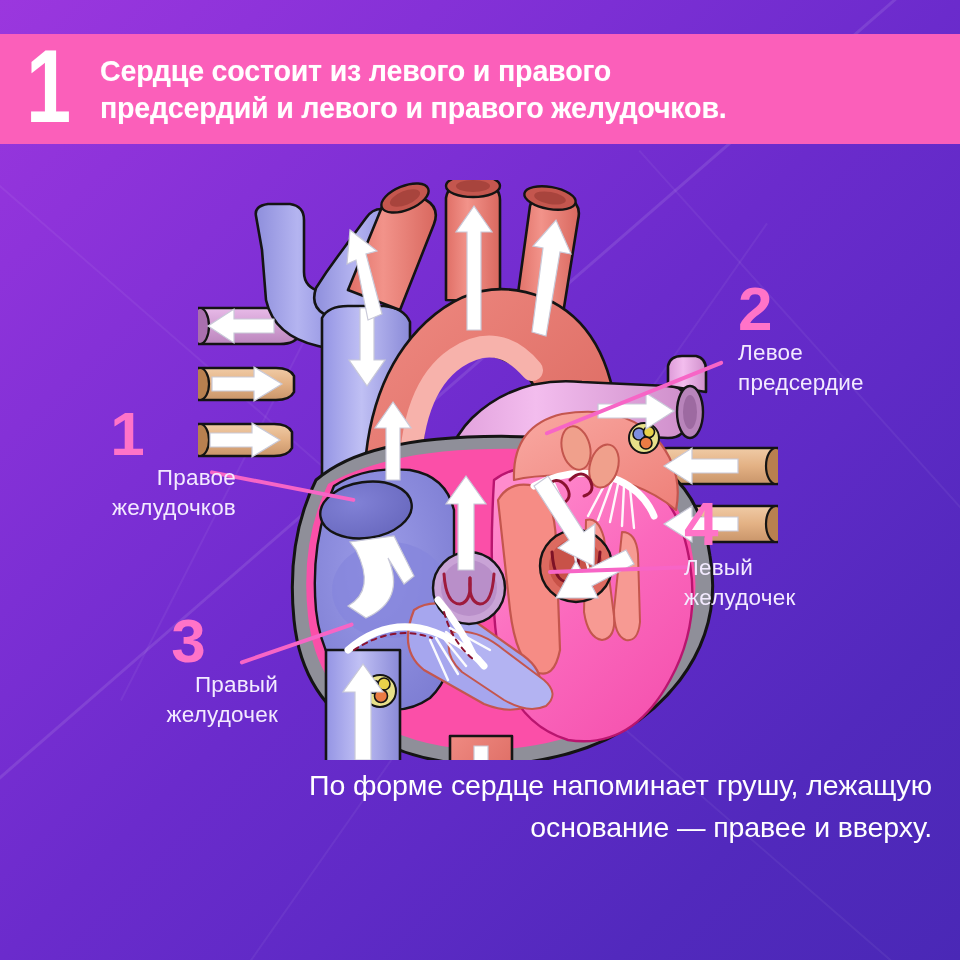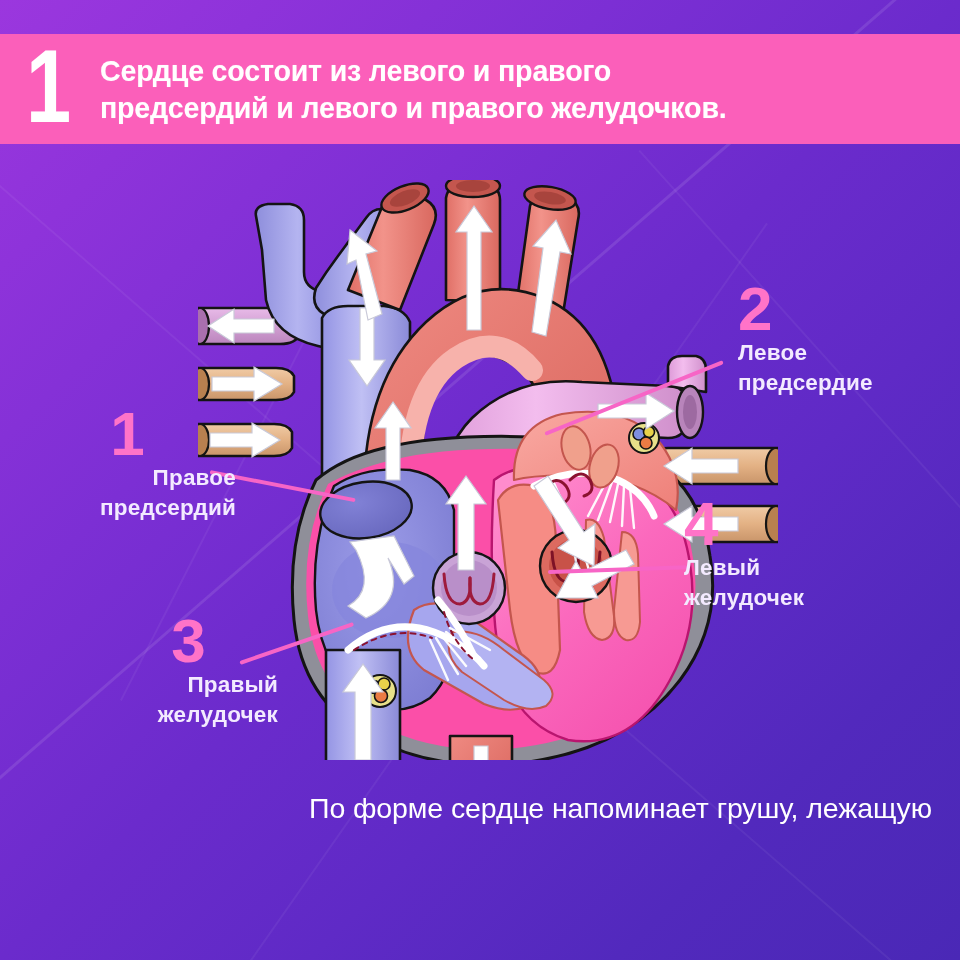--- a/index.html
+++ b/index.html
@@ -46,36 +46,36 @@
     text-shadow:0 0 1px rgba(255,255,255,0.35);
   }
 
   
   .callout{position:absolute;}
   .callout .num{
     color:#ff73c8;font-weight:bold;font-size:62px;line-height:58px;
     letter-spacing:-1px;
   }
   .callout .cap{
-    color:#f3eaff;font-size:22.5px;line-height:30px;font-weight:bold;
+    color:#f3eaff;font-size:22.5px;line-height:30px;font-weight:normal;
     letter-spacing:0.2px;white-space:pre-line;
   }
   #callout-1{left:36px;top:405px;text-align:right;width:200px;}
   #callout-1 .num{text-align:center;padding-right:18px;}
   #callout-2{left:738px;top:280px;text-align:left;width:210px;}
   #callout-3{left:98px;top:612px;text-align:right;width:180px;}
   #callout-3 .num{text-align:center;padding-right:0px;}
   #callout-4{left:684px;top:495px;text-align:left;width:200px;}
 
   .leader{position:absolute;height:4px;background:#f765c6;border-radius:2px;
     transform-origin:0 50%;}
 
   
   #footer{
-    position:absolute;left:60px;top:787px;width:872px;
+    position:absolute;left:60px;top:764px;width:872px;
     text-align:right;color:#ffffff;font-size:28.5px;line-height:42px;
     letter-spacing:-0.1px;
   }
   #footer .fl{display:block;}
 
   
   #heart-art{position:absolute;left:198px;top:180px;width:580px;height:580px;}
   #heart-art svg{display:block;width:580px;height:580px;}
 </style>
 </head>
@@ -390,21 +390,21 @@
   </div>
 
   <div class="leader" style="left:210px;top:470px;width:148px;transform:rotate(11deg);"></div>
   <div class="leader" style="left:545px;top:432px;width:192px;transform:rotate(-22deg);"></div>
   <div class="leader" style="left:240px;top:661px;width:120px;transform:rotate(-19deg);"></div>
   <div class="leader" style="left:548px;top:570px;width:140px;transform:rotate(-2deg);"></div>
 
   <div class="callout" id="callout-1">
     <div class="num">1</div>
     <div class="cap">Правое
-предсердий</div>
+желудочков</div>
   </div>
 
   <div class="callout" id="callout-2">
     <div class="num">2</div>
     <div class="cap">Левое
 предсердие</div>
   </div>
 
   <div class="callout" id="callout-3">
     <div class="num">3</div>
@@ -413,15 +413,16 @@
   </div>
 
   <div class="callout" id="callout-4">
     <div class="num">4</div>
     <div class="cap">Левый
 желудочек</div>
   </div>
 
   <div id="footer">
     <span class="fl">По форме сердце напоминает грушу, лежащую</span>
+    <span class="fl">основание — правее и вверху.</span>
   </div>
 
 </div>
 
 </body></html>

